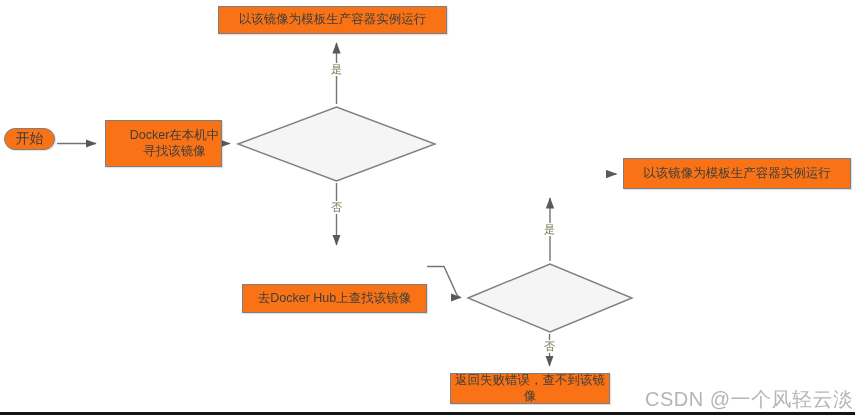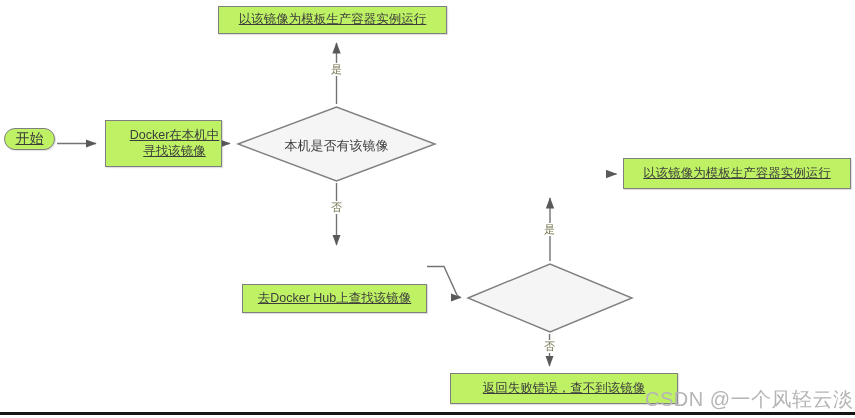--- a/index.html
+++ b/index.html
@@ -19,27 +19,26 @@
     left: 0; top: 0;
     width: 855px; height: 418px;
   }
 
   .node {
     position: absolute;
     display: flex;
     align-items: center;
     justify-content: center;
     text-align: center;
-    background: #bef264;
+    background: #f97316;
     border: 1.4px solid #7f7f7f;
     color: #3d3d3d;
     font-size: 12.5px;
     line-height: 1.25;
     box-shadow: 1px 1px 1px rgba(0,0,0,0.12);
-    text-decoration: underline;
   }
   .node.multiline { white-space: pre-line; padding-left: 22px; }
   .node.rounded { border-radius: 15px; }
 
   .diamond-label {
     position: absolute;
     text-align: center;
     color: #3d3d3d;
     font-size: 13px;
   }
@@ -104,23 +103,22 @@
   <div class="node multiline" style="left:105px; top:120px; width:117px; height:47px;">Docker在本机中
 寻找该镜像</div>
 
   <div class="node" style="left:218px; top:6px; width:229px; height:28px;">以该镜像为模板生产容器实例运行</div>
 
   <div class="node" style="left:242px; top:252px; width:185px; height:29px;margin-top:32px;">去Docker Hub上查找该镜像</div>
 
 
   <div class="node" style="left:623px; top:158px; width:228px; height:31px;">以该镜像为模板生产容器实例运行</div>
 
-  <div class="node" style="left:450px; top:373px; width:228px; height:31px;text-align:center;">返回失败错误，查不到该镜像</div>
+  <div class="node" style="left:450px; top:373px; width:160px; height:31px;text-align:center;">返回失败错误，查不到该镜像</div>
 
-  <div class="diamond-label" style="left:246px; top:137px; width:181px;">本机是否有该镜像</div>
 
 
   <span class="edge-label" style="left:330px; top:63px;">是</span>
   <span class="edge-label" style="left:330px; top:201px;">否</span>
   <span class="edge-label" style="left:543px; top:223px;">是</span>
   <span class="edge-label" style="left:543px; top:340px;">否</span>
 
   <div class="watermark">CSDN @一个风轻云淡</div>
   <div class="bottom-rule"></div>
 

